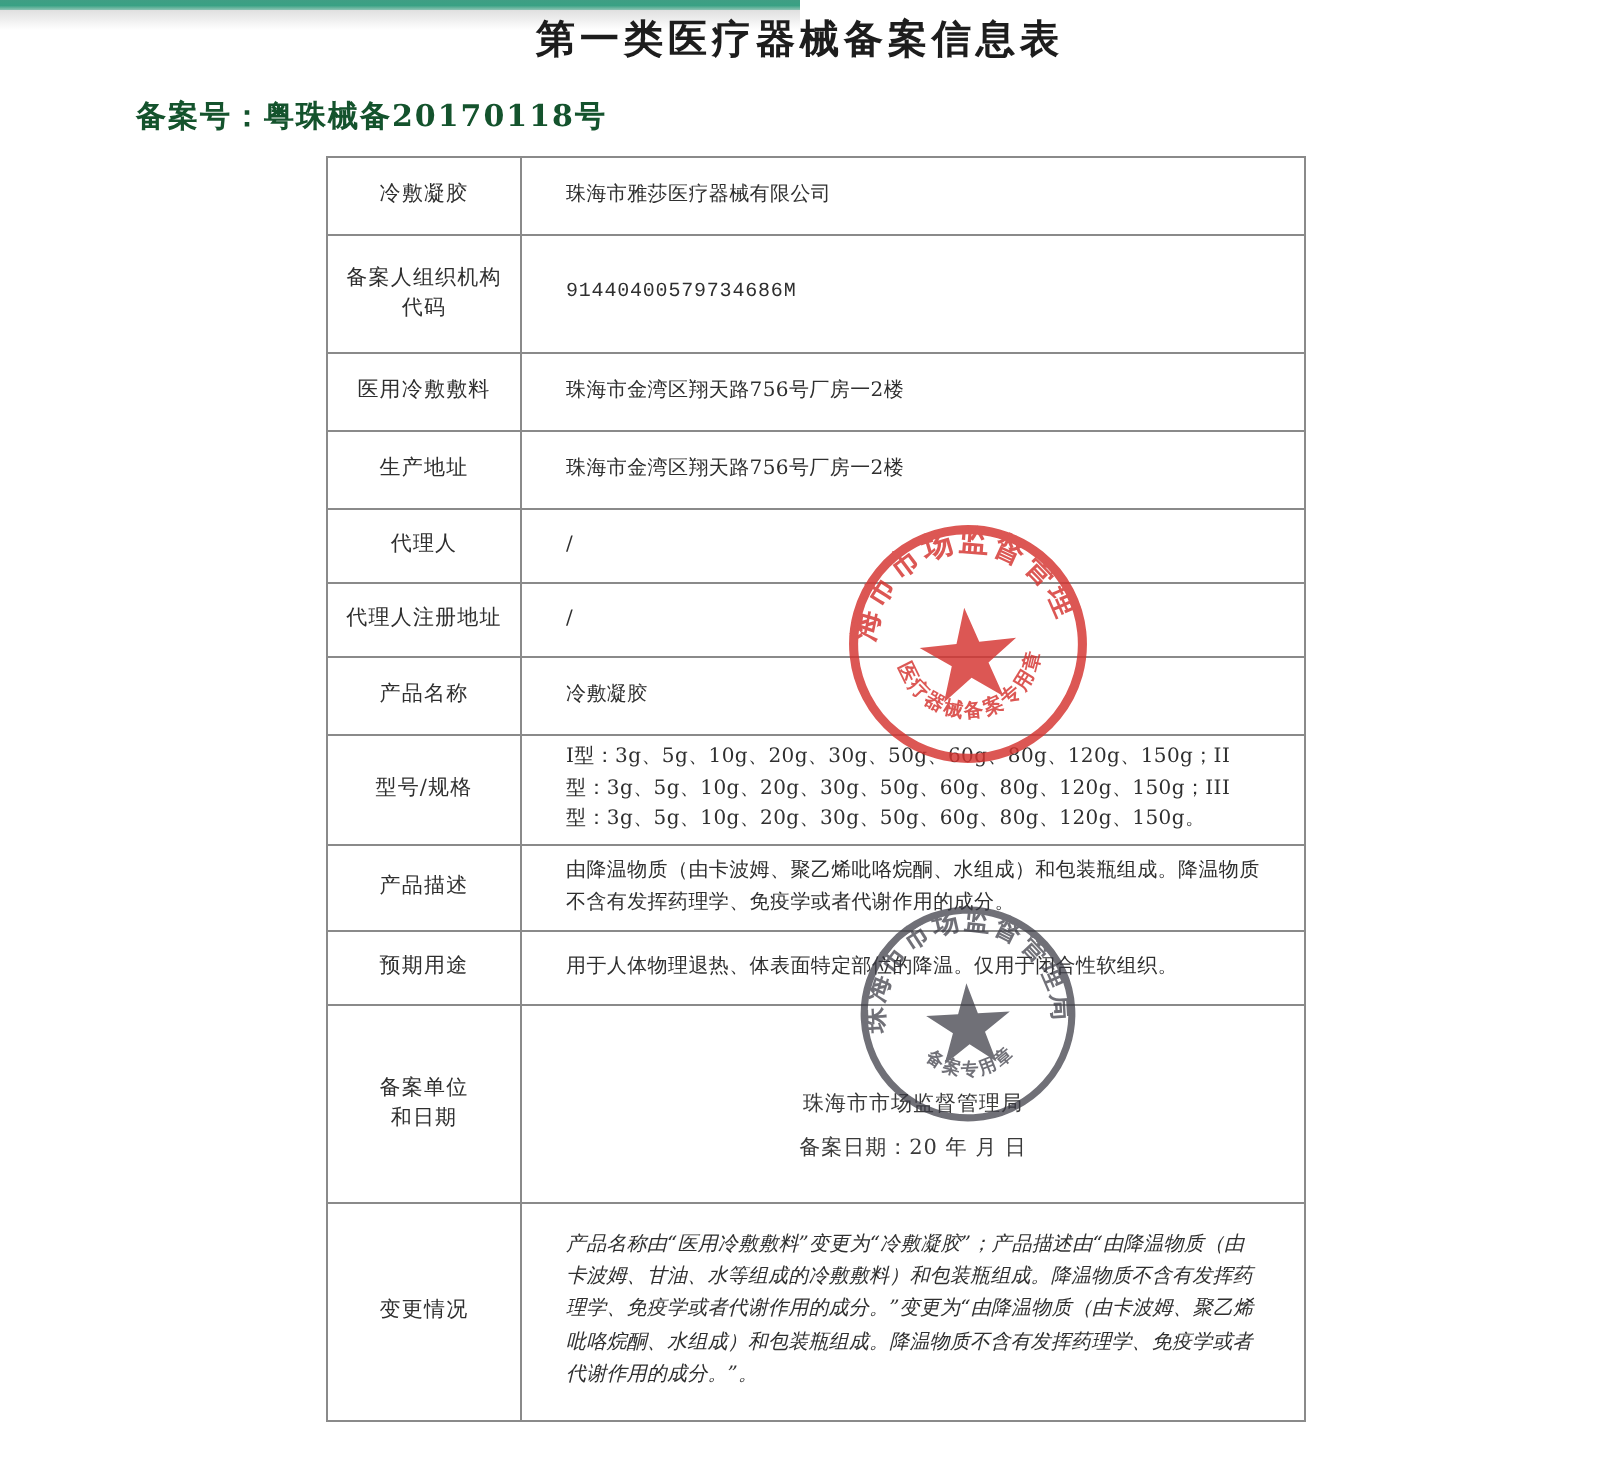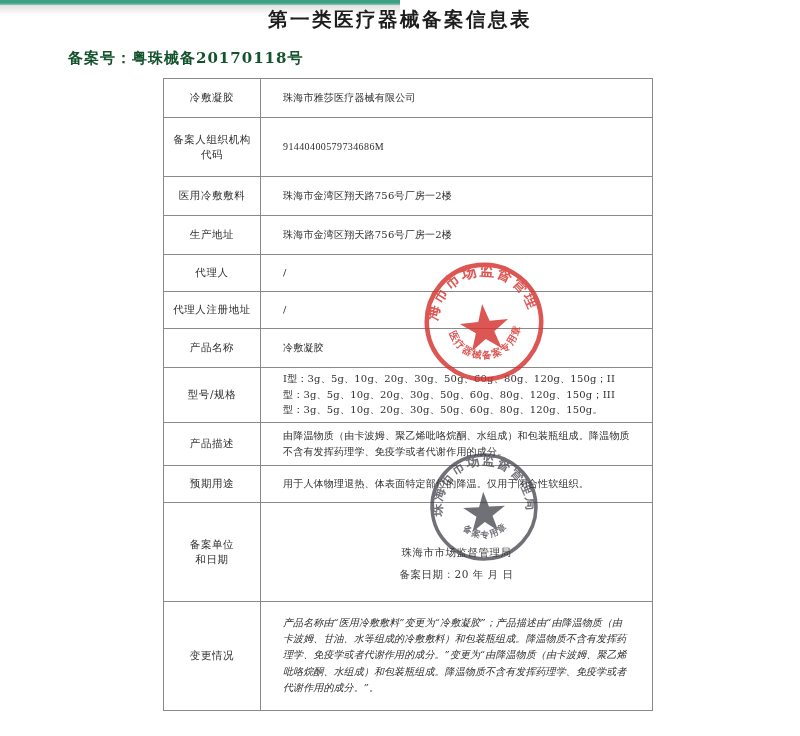--- a/index.html
+++ b/index.html
@@ -83,21 +83,21 @@
     white-space: nowrap;
   }
   td.value {
     padding: 4px 22px;
     font-size: 10px;
     line-height: 1.55;
     text-align: left;
     letter-spacing: 0.2px;
   }
   td.value.mono {
-    font-family: Liberation Serif, serif;
+    font-family: Liberation Mono, monospace;
     letter-spacing: 0.4px;
   }
   .r-name td        { height: 28px; }
   .r-code td        { height: 48px; }
   .r-reg-addr td    { height: 28px; }
   .r-prod-addr td   { height: 28px; }
   .r-agent td       { height: 26px; }
   .r-agent-addr td  { height: 26px; }
   .r-prod-name td   { height: 28px; }
   .r-spec td        { height: 44px; }

